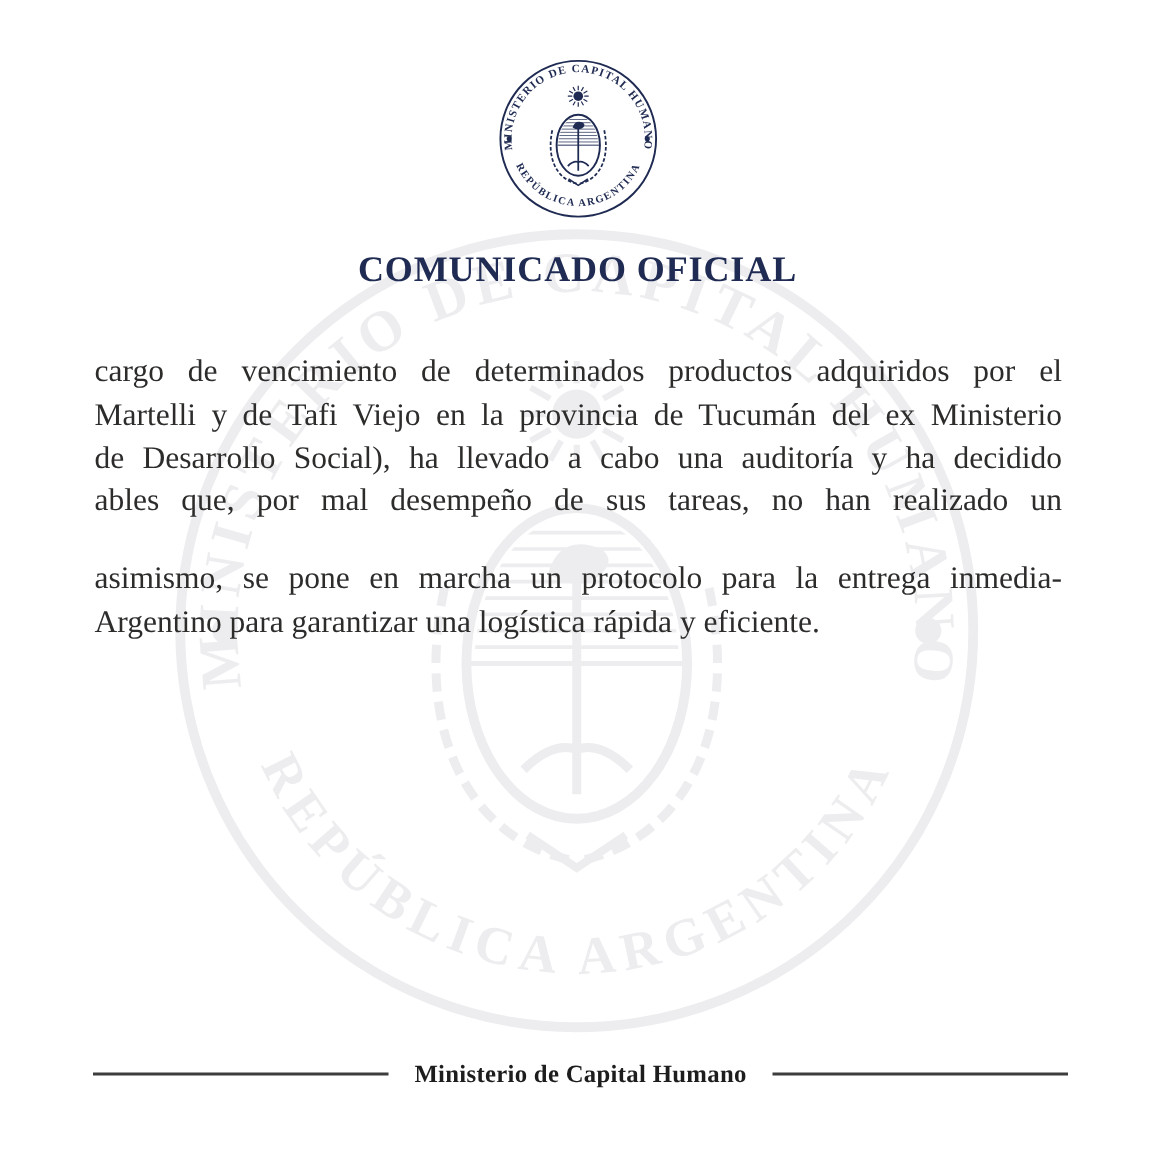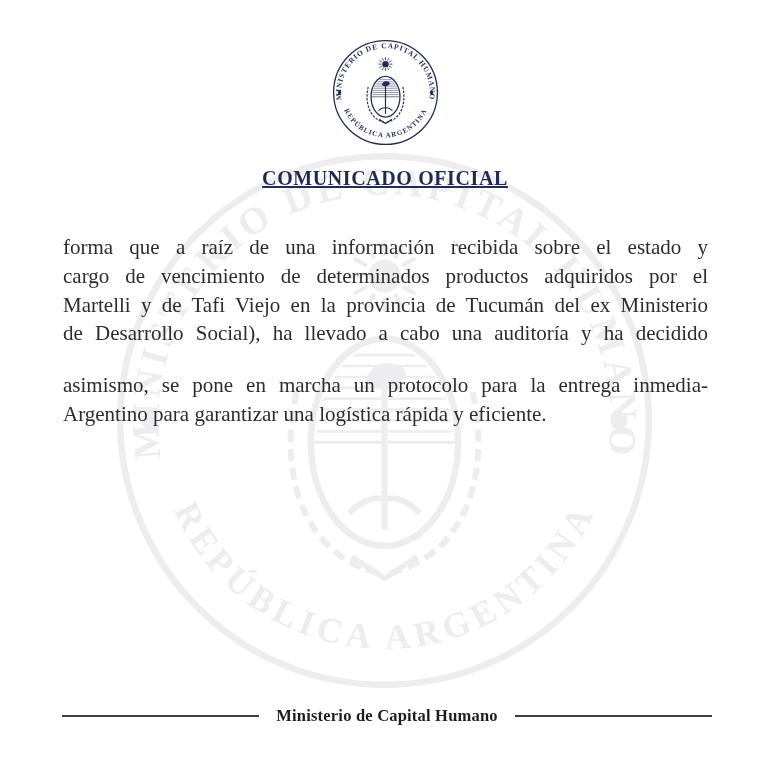--- a/index.html
+++ b/index.html
@@ -37,25 +37,24 @@
     font-family:"Liberation Serif","DejaVu Serif",serif;
     font-weight:bold;
     fill:currentColor;
   }
   .arc-top-text{font-size:14px;letter-spacing:1.6px;}
   .arc-bottom-text{font-size:13px;letter-spacing:2px;}
   
   .title{
     position:absolute;top:167px;left:0;right:0;
     text-align:center;
-    font-size:20px;font-weight:bold;
+    font-size:24px;font-weight:bold;
     letter-spacing:0.6px;
     color:var(--navy);
     z-index:2;
-    text-decoration:underline;
   }
   
   .body-text{
     position:absolute;left:63px;top:233px;width:645px;
     color:var(--ink);
     font-size:21px;line-height:28.8px;
     z-index:2;
   }
   .paragraph{margin-bottom:23px;}
   .tline{
@@ -156,24 +155,24 @@
   </svg>
 
   <svg class="seal-logo" viewBox="0 0 200 200">
     <use href="#ministry-seal"></use>
   </svg>
 
   <div class="title">COMUNICADO OFICIAL</div>
 
   <div class="body-text">
     <div class="paragraph">
-        <div class="tline">forma que a raíz de una información recibida sobre el estado y</div>
         <div class="tline">cargo de vencimiento de determinados productos adquiridos por el</div>
         <div class="tline">Martelli y de Tafi Viejo en la provincia de Tucumán del ex Ministerio</div>
         <div class="tline">de Desarrollo Social), ha llevado a cabo una auditoría y ha decidido</div>
+        <div class="tline">ables que, por mal desempeño de sus tareas, no han realizado un</div>
       </div>
     <div class="paragraph">
         <div class="tline">asimismo, se pone en marcha un protocolo para la entrega inmedia-</div>
         <div class="tline last">Argentino para garantizar una logística rápida y eficiente.</div>
       </div>
   </div>
 
   <div class="footer">
     <div class="footer-rule"></div>
     <div class="footer-label">Ministerio de Capital Humano</div>

